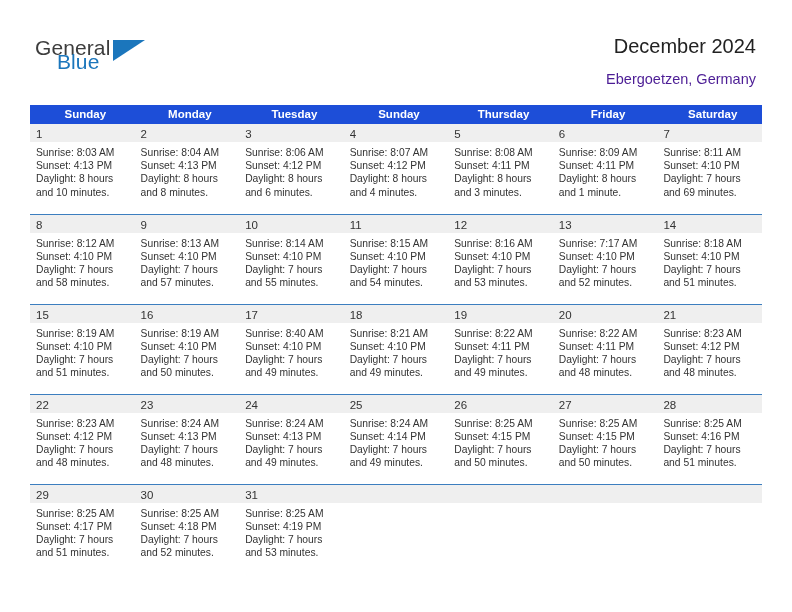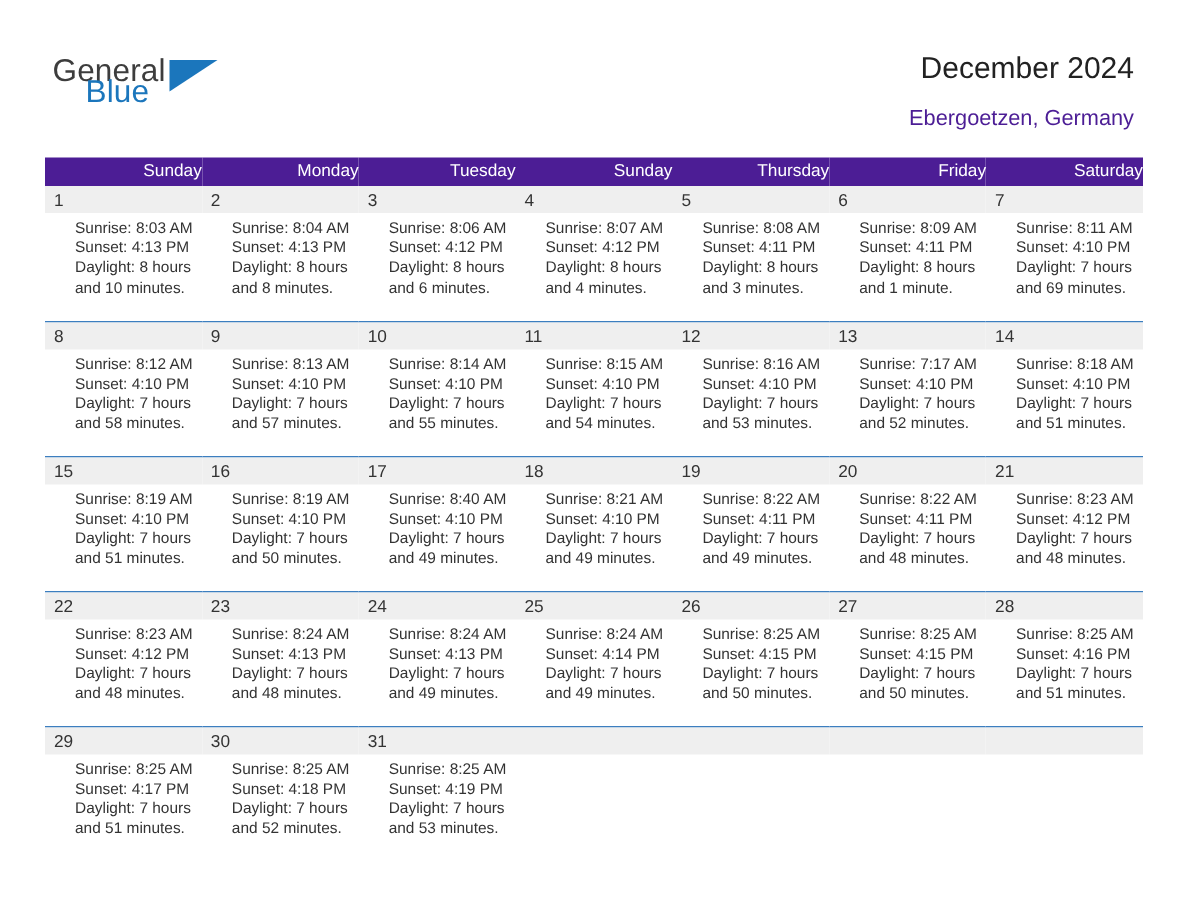--- a/index.html
+++ b/index.html
@@ -99,25 +99,25 @@
     table-layout: fixed;
   }
   .calendar th,
   .calendar td {
     padding: 0;
     margin: 0;
     vertical-align: top;
   }
 
   .dayname-row th {
-    background: #4c1d95;
+    background: #1d4ed8;
     color: #ffffff;
     font-size: 11.5px;
-    font-weight: normal;
-    text-align: right;
+    font-weight: bold;
+    text-align: center;
     height: 19px;
     line-height: 19px;
     padding-left: 6px;
     box-sizing: border-box;
   }
 
   .week-row td {
     width: 104.57px;
     height: 90px;
     box-sizing: border-box;
@@ -141,21 +141,20 @@
   }
   .date-num {
     font-size: 11.5px;
     color: #333333;
     line-height: 18px;
     display: inline-block;
   }
   .cell-body {
     padding: 4px 6px 0 6px;
     box-sizing: border-box;
-    margin-left: 14px;
   }
   .cell-body div {
     font-size: 10.3px;
     line-height: 13.2px;
     color: #333333;
     white-space: nowrap;
   }
 
   td.empty .date-band {
     background: #efefef;

